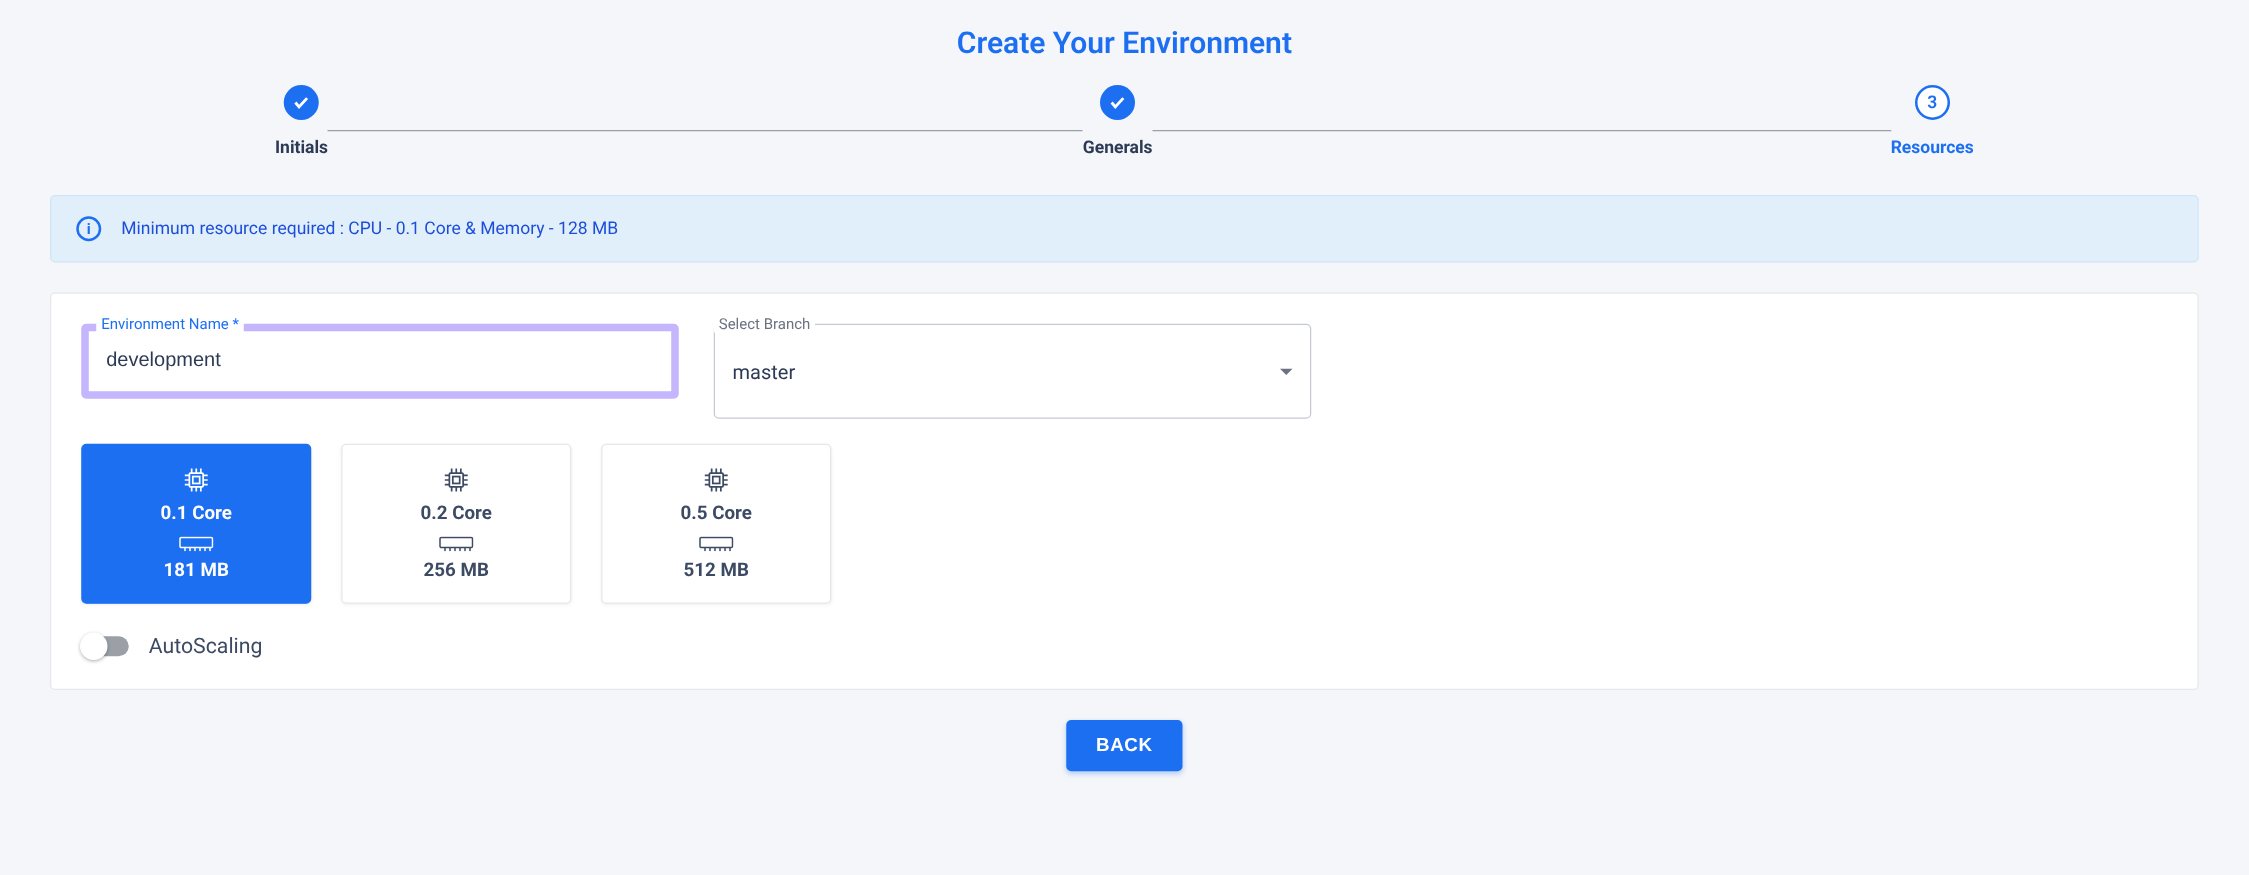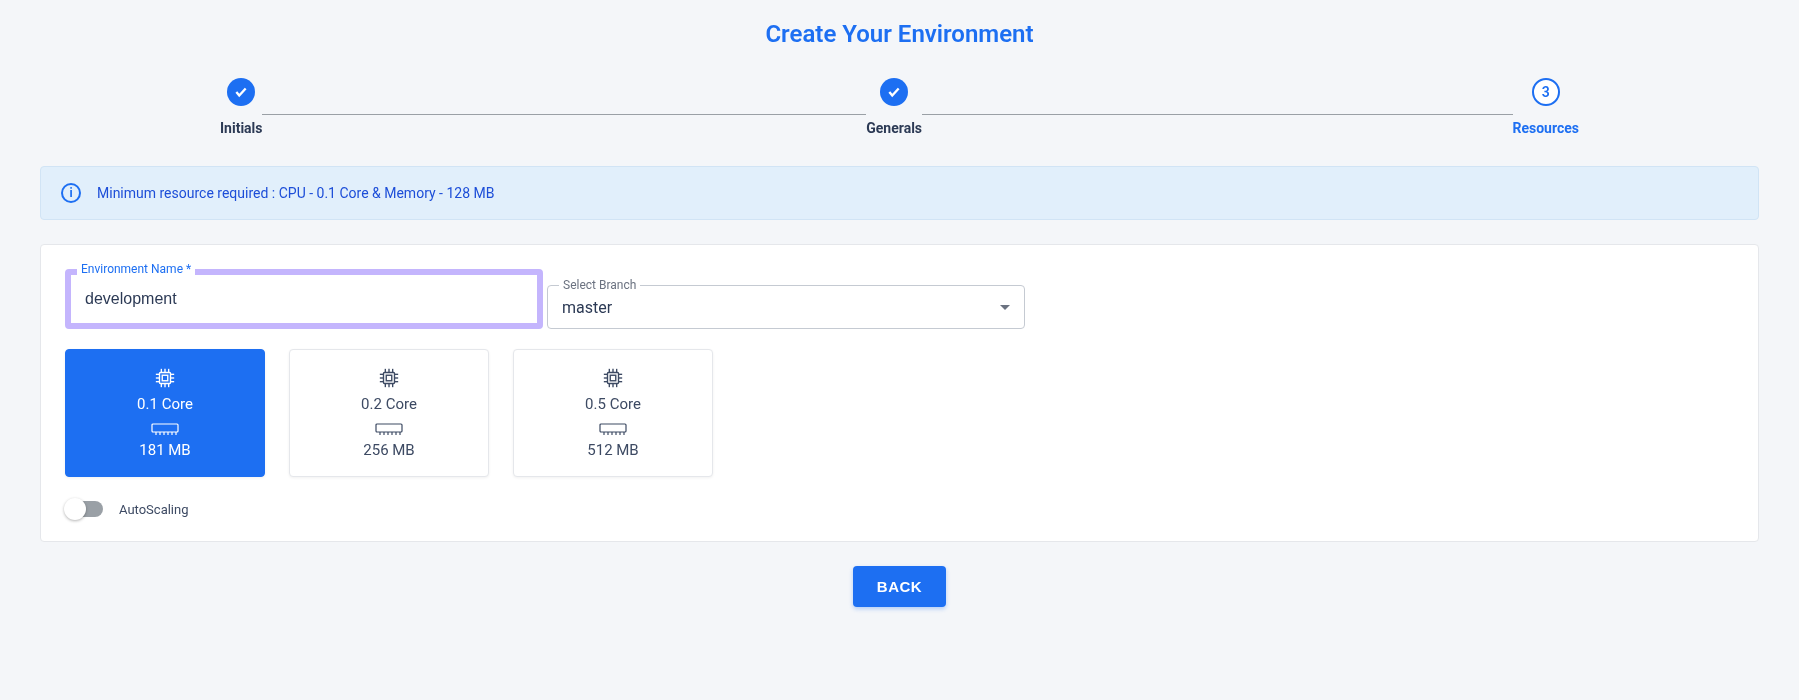--- a/index.html
+++ b/index.html
@@ -7,21 +7,21 @@
       font-family: -apple-system, BlinkMacSystemFont, 'Segoe UI', Roboto, Arial, sans-serif;
       background: #f4f6f9;
       padding: 20px 40px;
       width: 1799px;
     }
     .title {
       text-align: center;
       color: #1d6ff2;
       font-size: 24px;
       font-weight: 600;
-      margin-bottom: 30px;
+      margin-bottom: 20px;
     }
     .stepper {
       display: flex;
       align-items: flex-start;
       margin: 0 180px 30px 180px;
       position: relative;
     }
     .step {
       display: flex;
       flex-direction: column;
@@ -97,23 +97,22 @@
       font-size: 14px;
     }
     .panel {
       background: #fff;
       border: 1px solid #e5e7eb;
       border-radius: 4px;
       padding: 24px;
     }
     .form-row {
       display: flex;
-      gap: 4px;
+      gap: 16px;
       margin-bottom: 20px;
-      align-items: flex-end;
     }
     .field {
       position: relative;
       flex: 0 0 478px;
     }
     .field-label {
       position: absolute;
       top: -7px;
       left: 12px;
       background: #fff;
@@ -127,59 +126,61 @@
       height: 60px;
       border: 6px solid #c4b5fd;
       border-radius: 4px;
       padding: 0 14px;
       font-size: 16px;
       color: #2c3a55;
       outline: none;
     }
     .select-box {
       width: 100%;
-      height: 44px;
+      height: 76px;
       border: 1px solid #c5cad2;
       border-radius: 4px;
       padding: 0 14px;
       display: flex;
       align-items: center;
       justify-content: space-between;
       cursor: pointer;
       background: #fff;
+      margin-left: 12px;
     }
     .select-value {
       font-size: 16px;
       color: #2c3a55;
     }
     .caret {
       width: 0;
       height: 0;
       border-left: 5px solid transparent;
       border-right: 5px solid transparent;
       border-top: 5px solid #6b7280;
     }
     .resource-cards {
       display: flex;
       gap: 24px;
       margin-bottom: 24px;
     }
     .card {
-      width: 200px;
+      width: 184px;
       height: 128px;
       border: 1px solid #e5e7eb;
       border-radius: 4px;
       background: #fff;
       display: flex;
       flex-direction: column;
       align-items: center;
       justify-content: center;
       color: #3d4a63;
       cursor: pointer;
       box-shadow: 0 1px 3px rgba(0,0,0,0.06);
+      font-weight: bold;
     }
     .card.selected {
       background: #1d6ff2;
       border-color: #1d6ff2;
       color: #fff;
     }
     .card-icon {
       margin-bottom: 6px;
     }
     .card-label {
@@ -204,21 +205,21 @@
       left: -1px;
       top: -3px;
       width: 22px;
       height: 22px;
       background: #fff;
       border-radius: 50%;
       box-shadow: 0 1px 3px rgba(0,0,0,0.3);
     }
     .toggle-label {
       color: #3d4a63;
-      font-size: 13px;
+      font-size: 17px;
     }
     .footer {
       display: flex;
       justify-content: center;
       gap: 16px;
       margin-top: 24px;
     }
     .btn {
       background: #1d6ff2;
       color: #fff;

